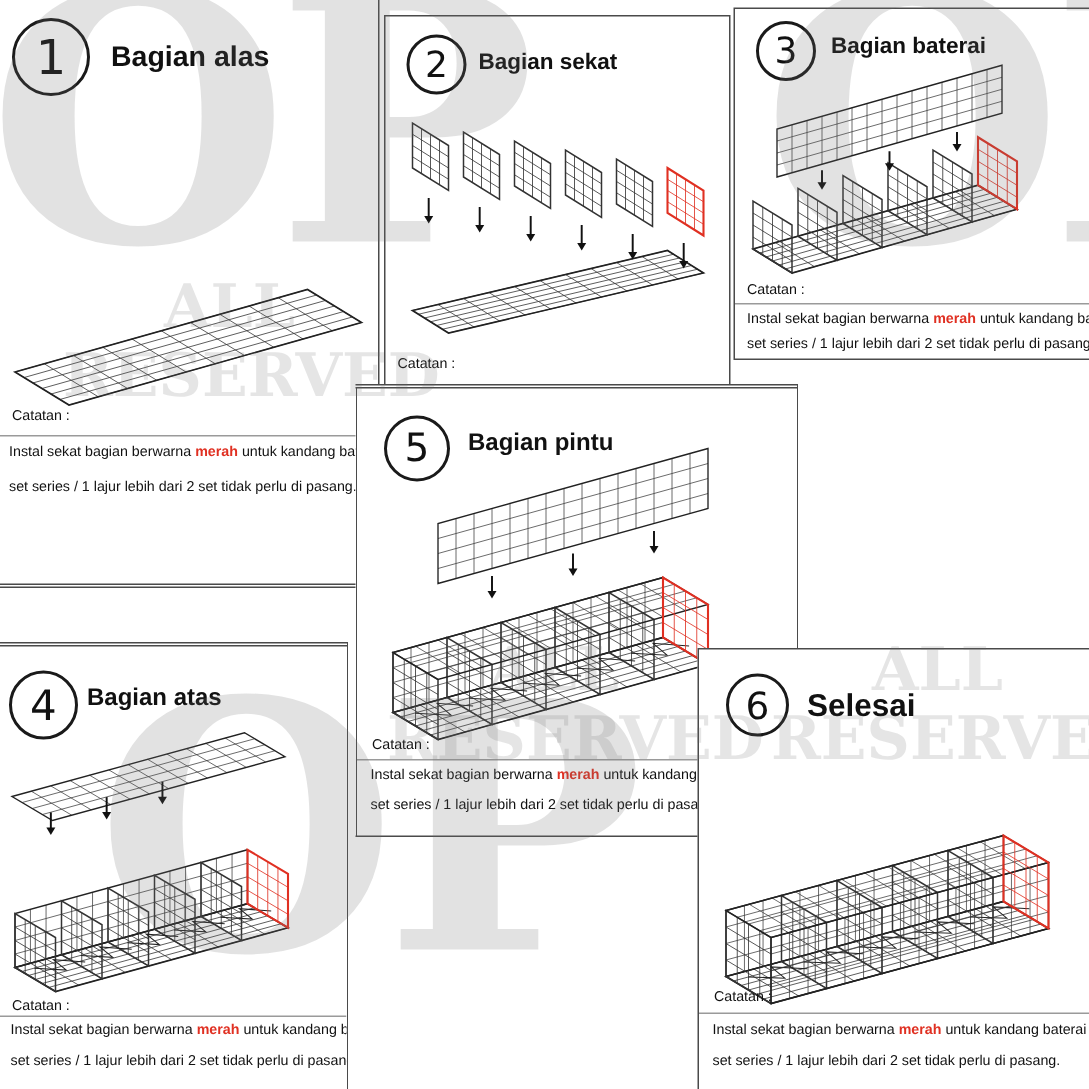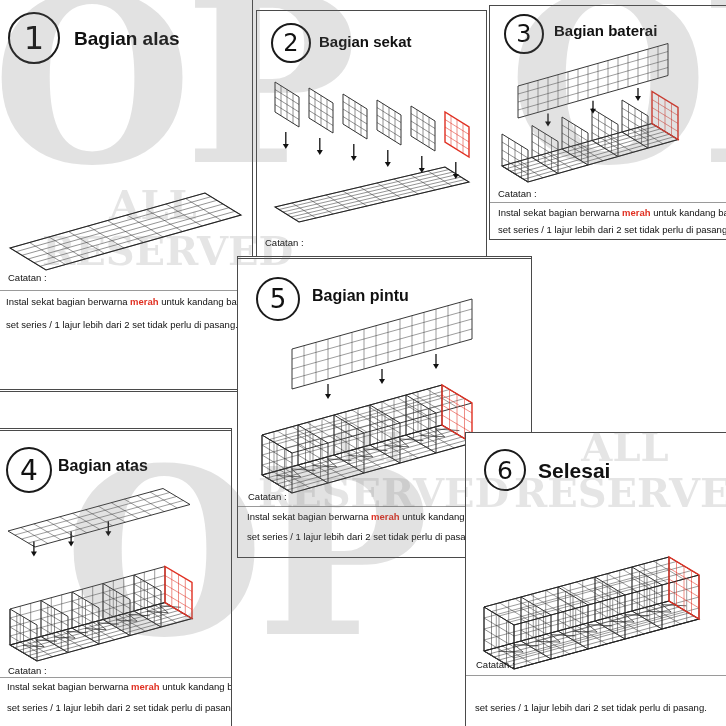--- a/index.html
+++ b/index.html
@@ -644,20 +644,21 @@
       <line x1="203.0" y1="146.0" x2="233.0" y2="164.0" stroke="#e03022" stroke-width="0.55"></line>
       <line x1="203.0" y1="135.0" x2="233.0" y2="153.0" stroke="#e03022" stroke-width="0.55"></line>
       <polygon points="203.0,168.0 203.0,124.0 233.0,142.0 233.0,186.0" fill="none" stroke="#e03022" stroke-width="1.4"></polygon>
     </svg>
   <div class="num">
       <span>6</span>
     </div>
   <div class="title">Selesai</div>
   <div class="catatan">Catatan :</div>
   <div class="rule"></div>
+  <div class="note n1"><span>Instal sekat bagian berwarna </span><span class="red">merah</span><span> untuk kandang baterai</span></div>
   <div class="note n2">set series / 1 lajur lebih dari 2 set tidak perlu di pasang.</div>
 </div>
 
 <div class="wm">
   <div class="wm-op" style="left:-8px;top:-34px">OP</div>
   <div class="wm-op" style="left:508px;top:-34px">OP</div>
   <div class="wm-op" style="left:64px;top:438px">OP</div>
   <div class="wm-res" style="left:42px;top:182px">ALL RESERVED</div>
   <div class="wm-res" style="left:258px;top:424px">ALL RESERVED</div>
   <div class="wm-res" style="left:514px;top:424px">ALL RESERVED</div>

